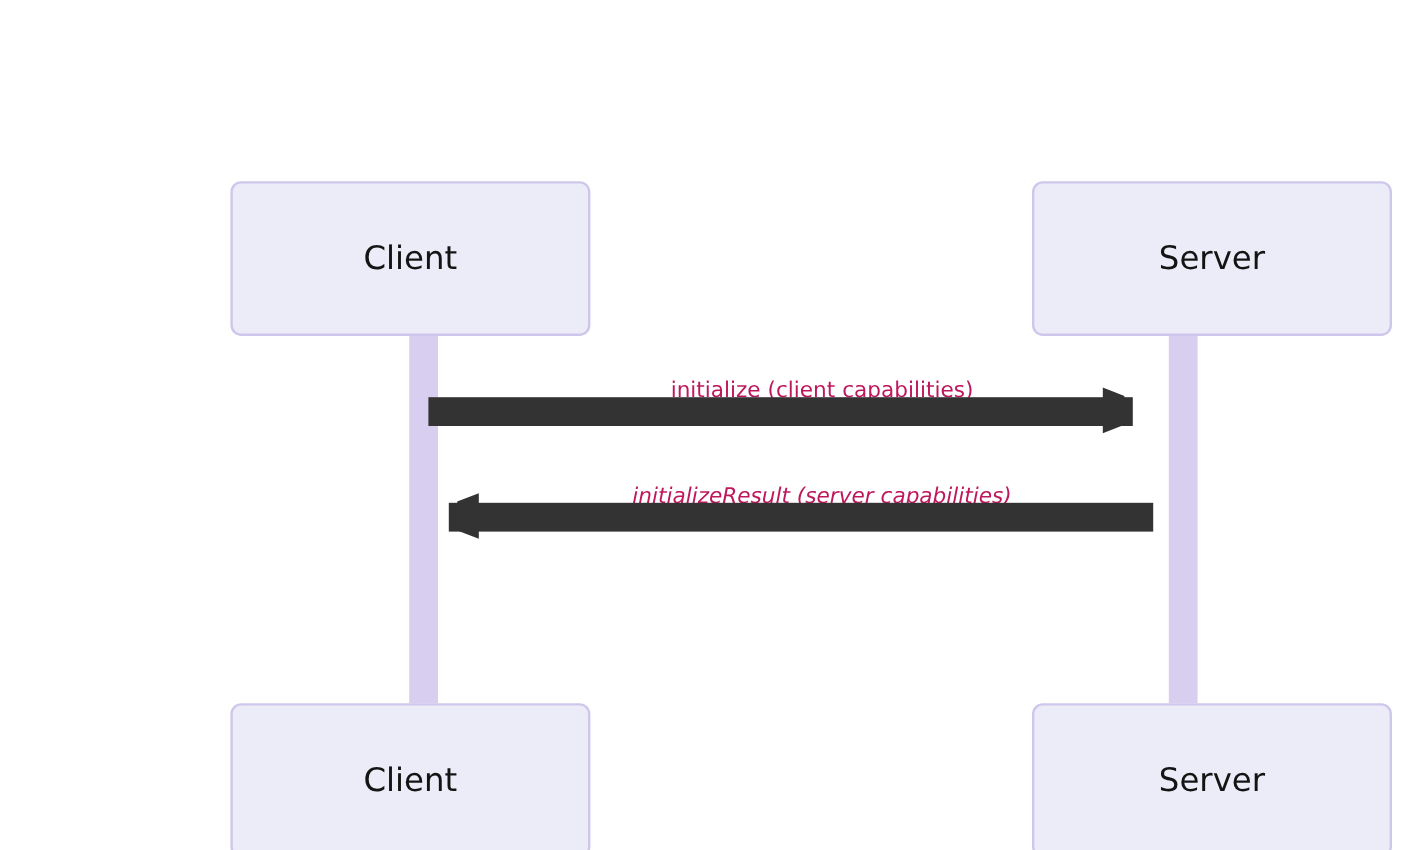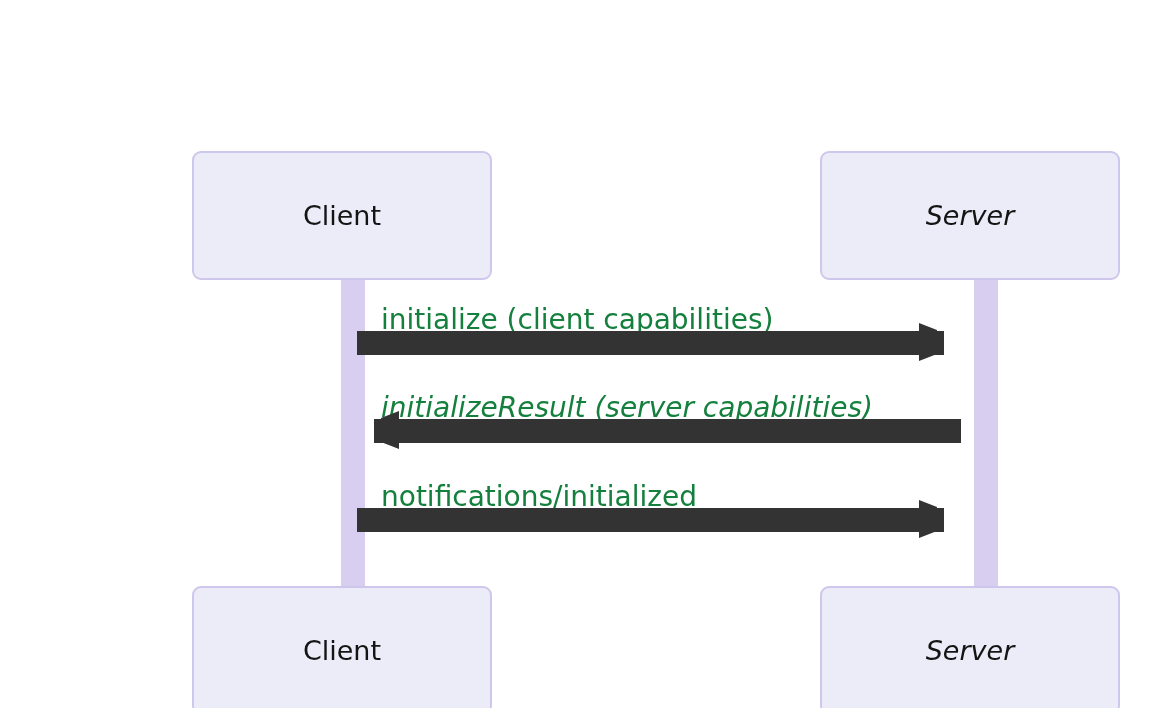--- a/index.html
+++ b/index.html
@@ -13,42 +13,43 @@
     position: absolute;
     width: 300px; height: 129px;
     background: #ECECF9;
     border: 2px solid #CFC7EB;
     border-radius: 9px;
     display: flex; align-items: center; justify-content: center;
     font-size: 27px;
     color: #141414;
   }
   .client-col { left: 124px; }
-  .server-col { left: 752px; font-style: italic; }
+  .server-col { left: 792px; }
   .row-top    { top: 83px; }
   .row-bottom { top: 518px; }
 
   
   .lifeline {
     position: absolute;
     top: 212px;
     width: 3px; height: 306px;
     background: #D8CFF0;
   }
   .lifeline.client { left: 273px; }
   .lifeline.server { left: 906px; }
 
   
   .message { position: absolute; left: 275px; width: 632px; }
   .msg-label {
     position: absolute;
     width: 100%;
+    text-align: center;
     bottom: 7px;
-    font-size: 28px;
-    color: #15803d;
+    font-size: 18px;
+    color: #be185d;
     white-space: nowrap;
   }
   .msg-line {
     position: absolute;
     bottom: 0;
     height: 2px;
     background: #333333;
   }
   .msg-line.to-right { left: 0; right: 17px; }
   .msg-line.to-left  { left: 17px; right: 0; }
@@ -86,25 +87,20 @@
     <div class="msg-line to-right"></div>
     <div class="arrowhead right"></div>
   </div>
 
   <div class="message msg-2">
     <div class="msg-label">initializeResult (server capabilities)</div>
     <div class="msg-line to-left"></div>
     <div class="arrowhead left"></div>
   </div>
 
-  <div class="message msg-3">
-    <div class="msg-label">notifications/initialized</div>
-    <div class="msg-line to-right"></div>
-    <div class="arrowhead right"></div>
-  </div>
 
   <div class="actor-box client-col row-bottom">
     <span>Client</span>
   </div>
   <div class="actor-box server-col row-bottom">
     <span>Server</span>
   </div>
 
 </div>
 

